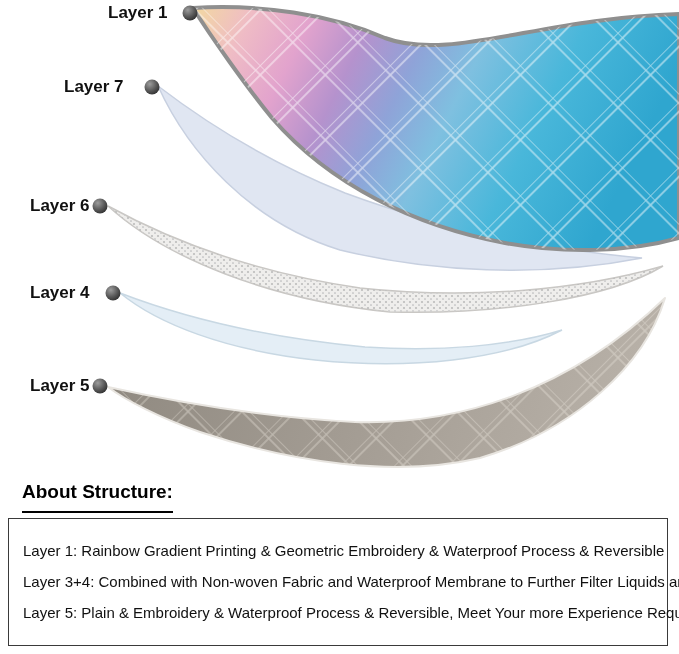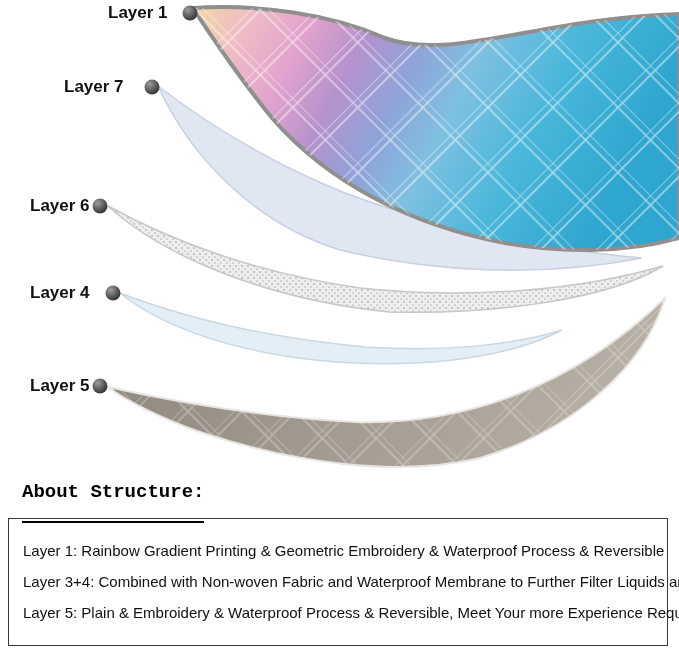--- a/index.html
+++ b/index.html
@@ -28,23 +28,22 @@
   .label-3 { left: 30px;  top: 196px; }
   .label-4 { left: 30px;  top: 283px; }
   .label-5 { left: 30px;  top: 376px; text-align: right; }
   .about-heading {
     position: absolute;
     left: 22px; top: 481px;
     font-size: 19px;
     font-weight: bold;
     color: #000;
     border-bottom: 2px solid #000;
-    padding-bottom: 18px;
+    padding-bottom: 8px;
     display: inline-block;
-    font-family: Liberation Mono, monospace;
   }
   .structure-box {
     position: absolute;
     left: 8px; top: 518px;
     width: 660px; height: 128px;
     border: 1.5px solid #3a3a3a;
     box-sizing: border-box;
     display: flex;
     flex-direction: column;
     justify-content: space-around;

